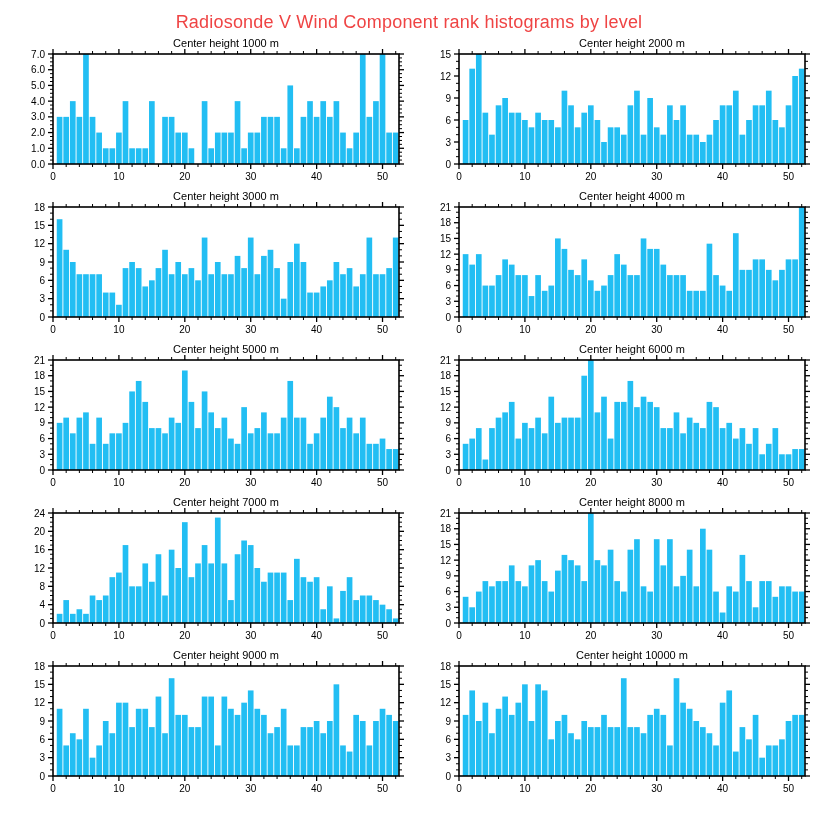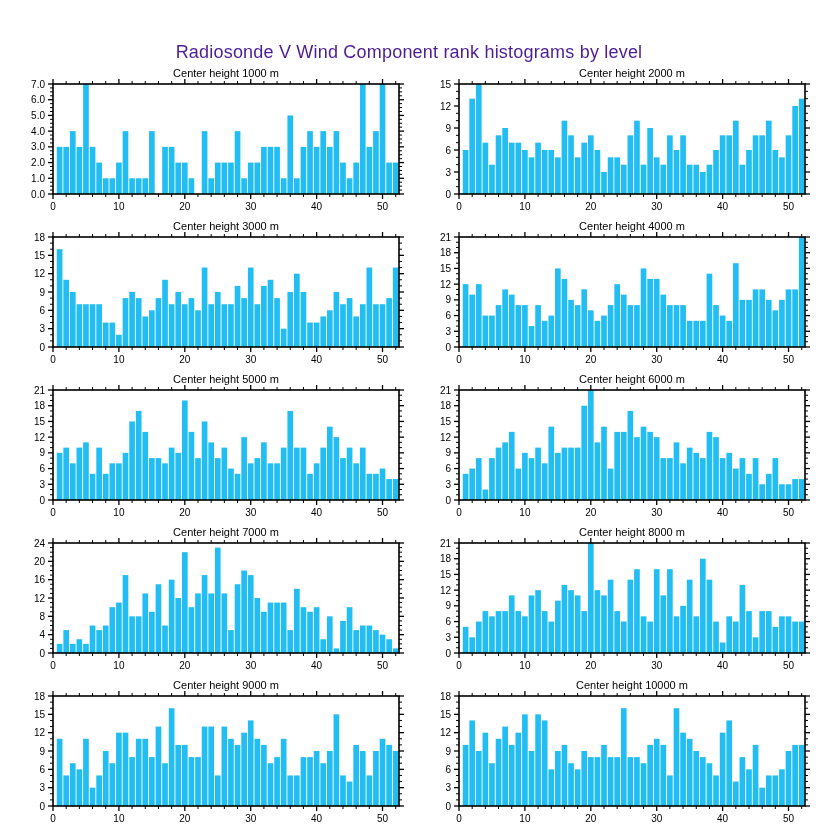--- a/index.html
+++ b/index.html
@@ -3,21 +3,21 @@
 <meta charset="utf-8">
 <style>
   html,body{margin:0;padding:0;background:#ffffff;}
   body{
     width:818px;height:824px;overflow:hidden;
     font-family:"Liberation Sans","DejaVu Sans",sans-serif;
     color:#000;
   }
   .page{width:818px;height:824px;background:#fff;}
   .header{text-align:center;padding:12px 0 4px 0;}
-  .main-title{font-size:18px;letter-spacing:0.2px;color:#4c1d95;display:inline-block;margin-top:30px;}
+  .main-title{font-size:18px;letter-spacing:0.2px;color:#ef4444;display:inline-block;}
   .grid{
     display:grid;
     grid-template-columns:398px 398px;
     column-gap:8px;row-gap:1px;
     justify-content:center;
   }
   .panel{width:398px;height:152px;text-align:center;}
   svg{display:block;}
 </style>
 </head>

